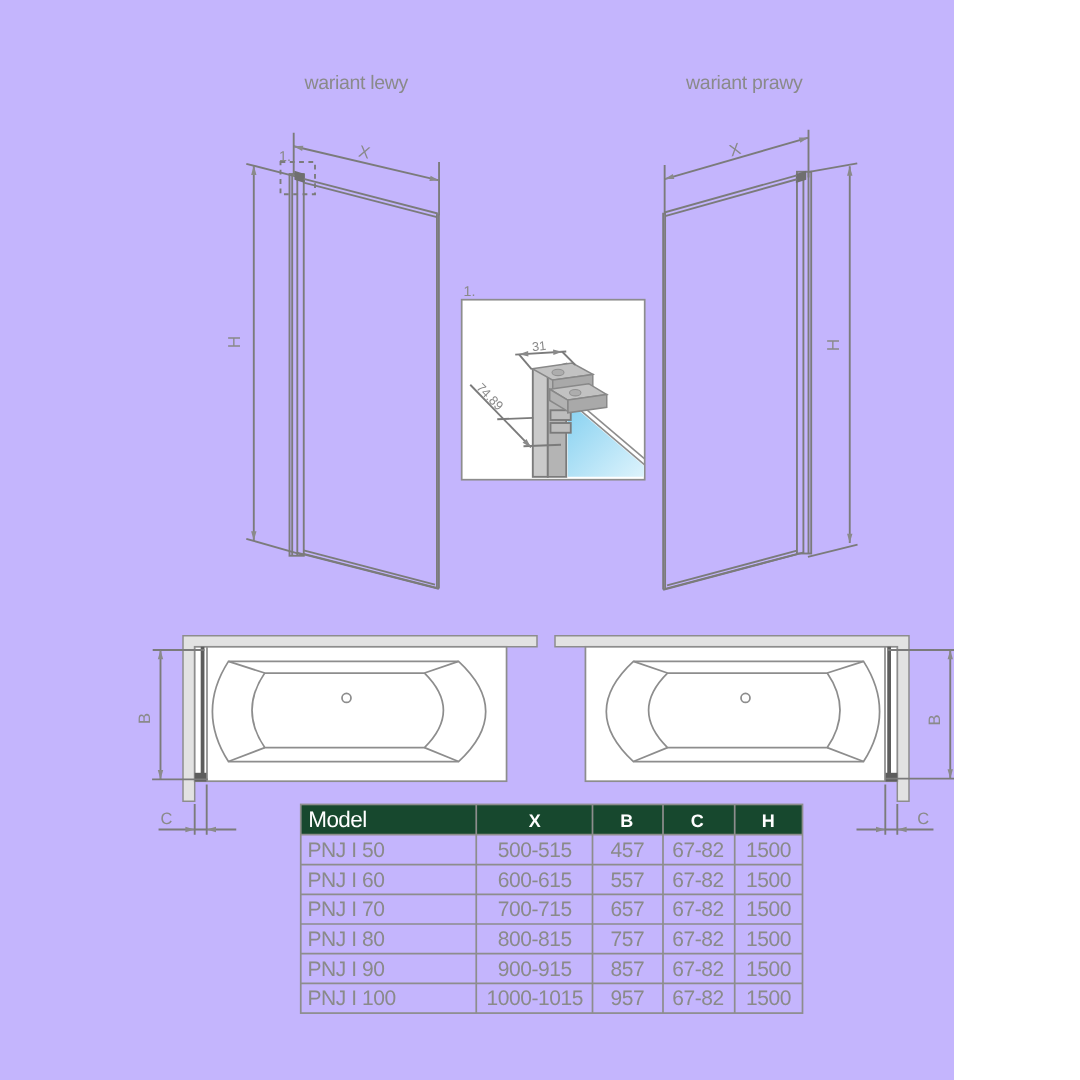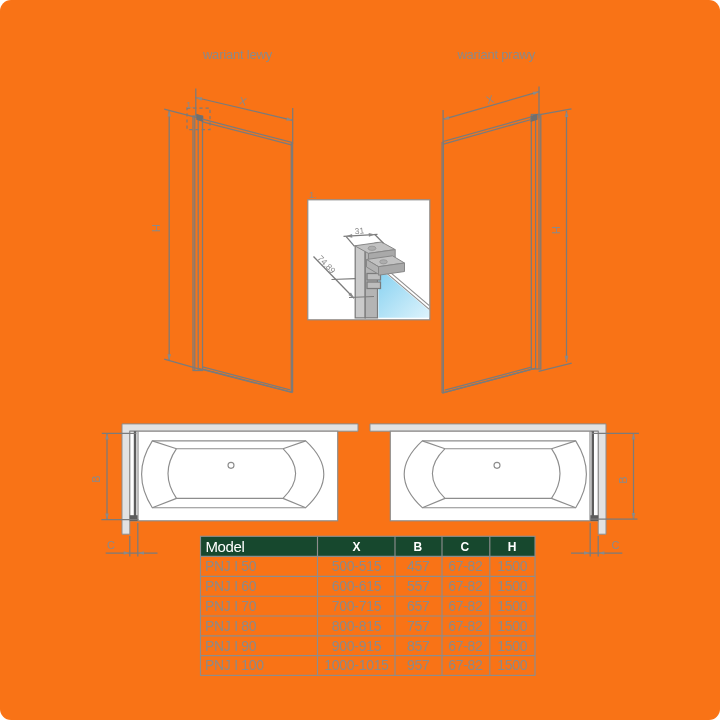--- a/index.html
+++ b/index.html
@@ -1,17 +1,17 @@
 <!DOCTYPE html>
 <html><head>
 <meta charset="utf-8">
 <style>
   html,body{margin:0;padding:0;background:#ffffff;}
-  .page{position:relative;width:720px;height:720px;background:#f97316;overflow:hidden;
-        font-family:"Liberation Sans", sans-serif;border-radius:11px;}
+  .page{position:relative;width:636px;height:720px;background:#c4b5fd;overflow:hidden;
+        font-family:"Liberation Sans", sans-serif;}
   svg{position:absolute;left:0;top:0;}
   text{font-family:"Liberation Sans", sans-serif;}
 </style>
 </head>
 <body>
 <div class="page">
 <svg width="720" height="720" viewBox="0 0 720 720">
 <defs>
   <linearGradient id="glassgrad" x1="0" y1="0" x2="1" y2="1">
     <stop offset="0" stop-color="#84d0f0"></stop>

